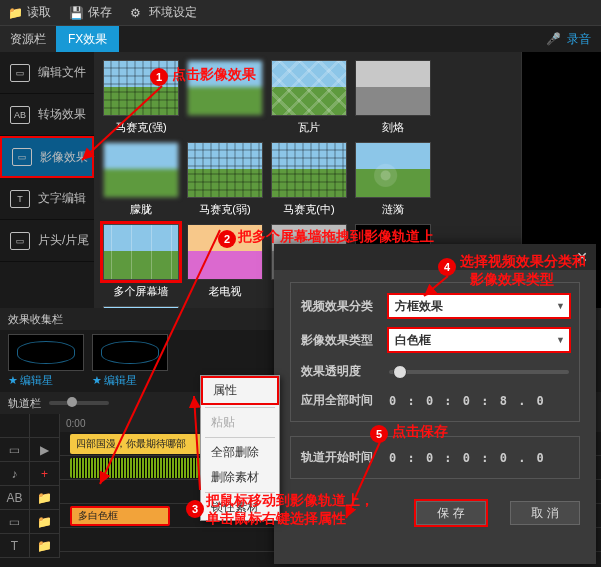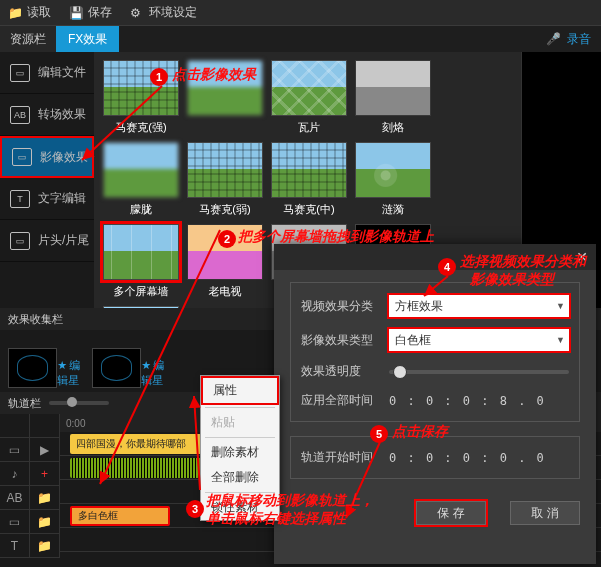--- a/index.html
+++ b/index.html
@@ -39,21 +39,21 @@
 .eff-thumb.oldtv { filter: contrast(1.3) hue-rotate(200deg); }
 .eff-thumb.oil { filter: brightness(1.1); }
 .eff-label { color: #fff; font-size: 11px; white-space: nowrap; }
 .eff.selected .eff-thumb { outline: 3px solid #e00; }
 
 .preview { width: 80px; background: #000; border-left: 1px solid #333; }
 
 
 .collect-header { height: 22px; background: #222; display: flex; align-items: center; padding-left: 8px; font-size: 11px; }
 .collect-area { height: 62px; background: #1a1a1a; display: flex; gap: 6px; padding: 4px 8px; overflow: hidden; }
-.collect-item { width: 78px; display: flex; flex-direction: row; align-items: flex-end; }
+.collect-item { width: 78px; display: flex; flex-direction: column; align-items: flex-start; }
 .collect-thumb { width: 76px; height: 40px; background: #000; border: 1px solid #444; position: relative; }
 .collect-thumb::before { content:''; position:absolute; inset:6px 8px; border: 1px solid #2aa0e0; border-radius: 50% / 40%; opacity:0.6; }
 .collect-label { color: #2aa0e0; font-size: 11px; margin-top: 2px; }
 .star { color: #2aa0e0; margin-right: 2px; }
 
 
 .context-menu { position: absolute; left: 186px; top: 375px; width: 80px; background: #f4f4f4; border: 1px solid #999; box-shadow: 2px 2px 6px #0008; z-index: 50; font-size: 12px; color: #333; margin-left: 14px; }
 .ctx-item { padding: 4px 10px; }
 .ctx-item.hl { border: 2px solid #e00; }
 .ctx-sep { height: 1px; background: #ccc; margin: 2px 4px; }
@@ -73,35 +73,35 @@
 .clip { height: 20px; margin: 10px; border-radius: 2px; display: flex; align-items: center; padding: 0 6px; font-size: 10px; color: #222; font-family: Liberation Mono, monospace; }
 .clip.yellow { background: #f5c842; }
 .clip.orange { background: #f2a33a; border: 2px solid #e00; }
 .clip.line { background: repeating-linear-gradient(90deg,#7a1 0 2px,#000 2px 3px); width: 100%; }
 
 
 .dialog { position: absolute; left: 274px; top: 244px; width: 322px; height: 320px; background: #3a3a3a; box-shadow: 0 0 12px #000a; z-index: 40; color: #ccc; font-size: 12px; }
 .dlg-title { height: 26px; display: flex; align-items: center; justify-content: flex-end; padding-right: 8px; background: #2a2a2a; }
 .dlg-close { color: #ccc; font-size: 14px; }
 .dlg-body { padding: 12px 16px; display: flex; flex-direction: column; gap: 14px; }
-.dlg-group { border: 1px solid #555; padding: 12px 10px; display: flex; flex-direction: column; gap: 12px; }
+.dlg-group { border: 1px solid #555; padding: 12px 10px; display: flex; flex-direction: column; gap: 12px; font-weight: bold; }
 .dlg-row { display: flex; align-items: center; gap: 8px; }
 .dlg-label { width: 80px; }
 .combo { flex:1; height: 22px; background: #fff; color: #333; display: flex; align-items: center; padding: 0 6px; position: relative; }
 .combo::after { content:'▼'; position: absolute; right: 4px; font-size: 9px; color: #555; }
 .combo.hl { outline: 2px solid #e00; }
 .dlg-slider { flex: 1; height: 4px; background: #555; border-radius: 2px; position: relative; }
 .dlg-slider::after { content:''; position:absolute; left:2%; top:-5px; width:12px; height:12px; background:#ddd; border-radius:50%; border:1px solid #333; }
 .time-val { font-family: monospace; letter-spacing: 2px; }
 .dlg-btns { display: flex; justify-content: flex-end; gap: 24px; padding: 8px 0 4px; }
 .dlg-btn { width: 70px; height: 24px; background: #4a4a4a; border: 1px solid #666; display: flex; align-items: center; justify-content: center; color: #ddd; }
 .dlg-btn.hl { outline: 2px solid #e00; }
 
 
-.anno { position: absolute; color: #e00; font-weight: bold; font-size: 13px; z-index: 60; pointer-events: none; font-style: italic; }
+.anno { position: absolute; color: #e00; font-weight: bold; font-size: 13px; z-index: 60; pointer-events: none; }
 .anno-red-text { color: #ff1010; font-size: 14px; }
 .badge { position: absolute; width: 18px; height: 18px; background: #e00; color: #fff; border-radius: 50%; display: flex; align-items: center; justify-content: center; font-size: 11px; z-index: 61; font-weight: bold; }
 svg.arrow { position: absolute; z-index: 59; pointer-events: none; }
 </style>
 </head>
 <body>
 
 <div class="menubar">
   <div class="menu-item">
       <span class="menu-icon">📁</span>
@@ -265,22 +265,22 @@
       </div>
     <div class="trk"></div>
   </div>
 </div>
 
 <div class="context-menu">
   <div class="ctx-item hl">属性</div>
   <div class="ctx-sep"></div>
   <div class="ctx-item dis">粘贴</div>
   <div class="ctx-sep"></div>
+  <div class="ctx-item">全部删除</div>
   <div class="ctx-item">删除素材</div>
-  <div class="ctx-item">全部删除</div>
   <div class="ctx-sep"></div>
   <div class="ctx-item">锁住素材</div>
 </div>
 
 <div class="dialog">
   <div class="dlg-title">
       <span class="dlg-close">✕</span>
     </div>
   <div class="dlg-body">
     <div class="dlg-group">

